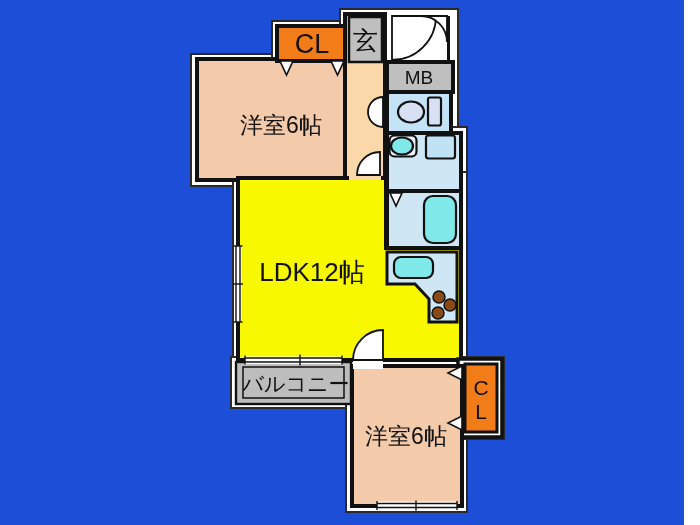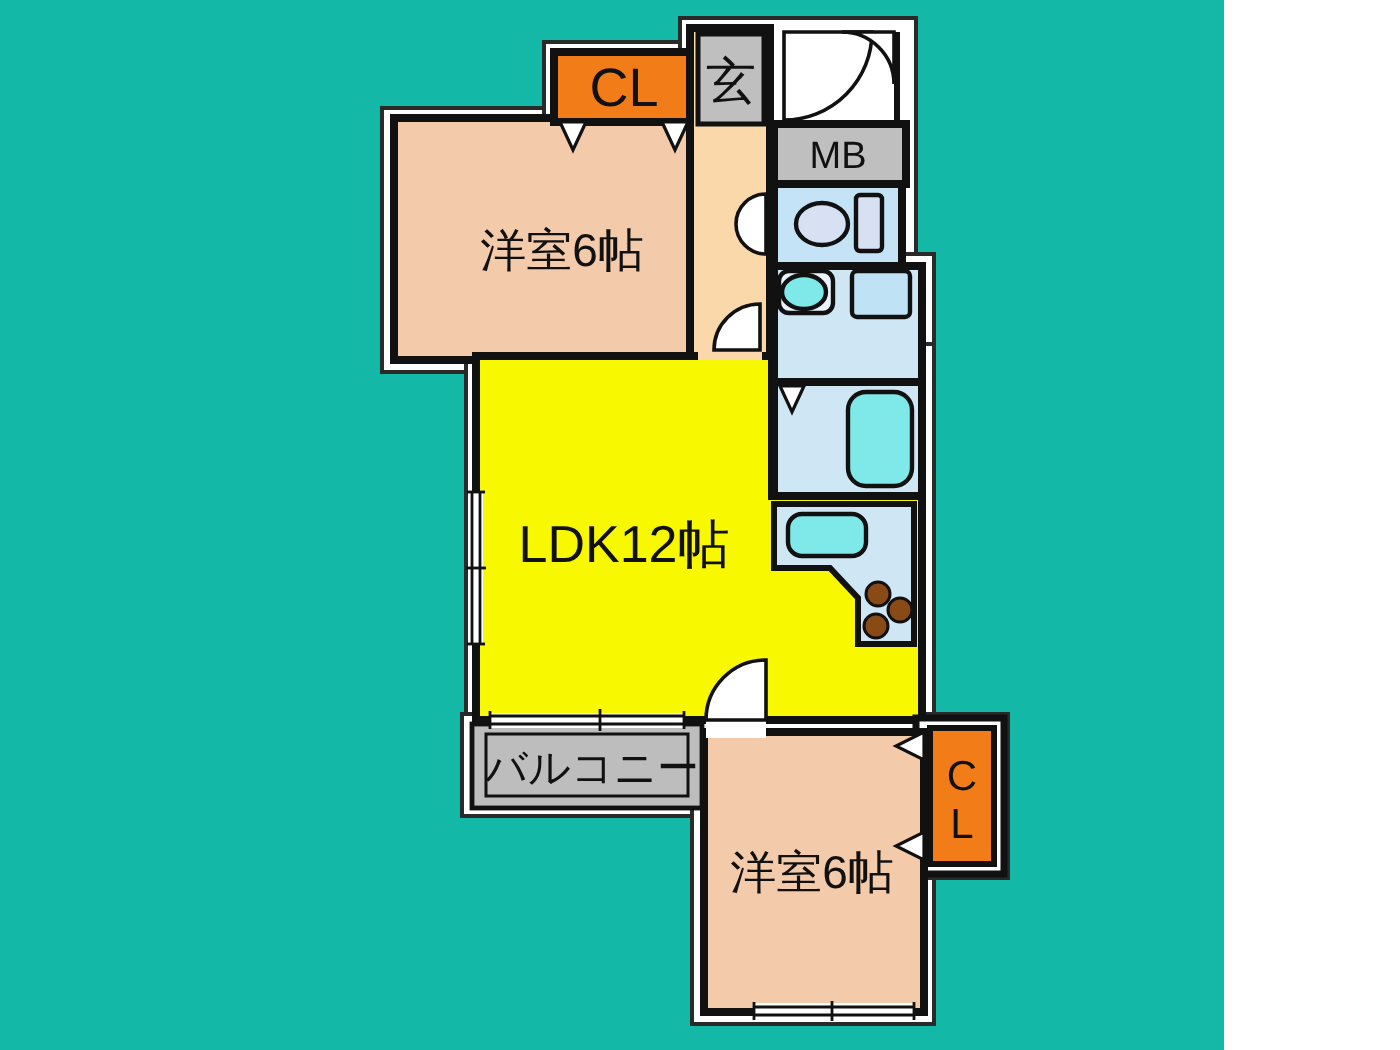--- a/index.html
+++ b/index.html
@@ -1,16 +1,16 @@
 <!DOCTYPE html>
 <html><head>
 <meta charset="utf-8">
 <style>
   html,body{margin:0;padding:0;background:#ffffff;}
-  .canvas{position:relative;width:612px;height:525px;background:#14b8a6;overflow:hidden;}
+  .canvas{position:relative;width:684px;height:525px;background:#1d4ed8;overflow:hidden;}
   svg text{font-family:"Liberation Sans","DejaVu Sans",sans-serif;fill:#111111;}
   .room{stroke:#111111;stroke-width:4;}
   .thin{stroke:#111111;stroke-width:2.5;}
   .outline{fill:#ffffff;stroke:#2a2a2a;stroke-width:2;}
   .fixture{stroke:#111111;stroke-width:2.2;}
   .door{fill:#ffffff;stroke:#111111;stroke-width:1.8;}
   .vmark{fill:#ffffff;stroke:#111111;stroke-width:1.6;}
   .winline{stroke:#111111;stroke-width:1.4;}
 </style>
 </head>

